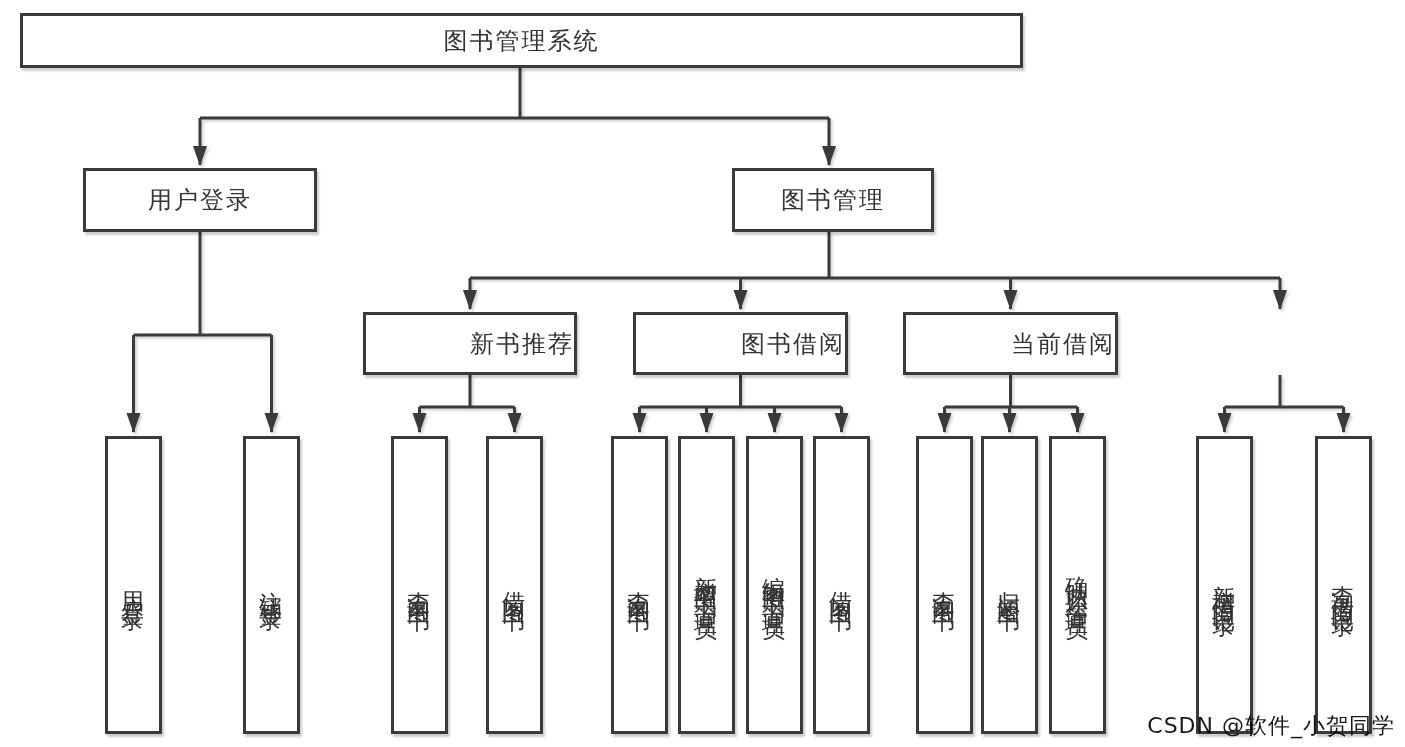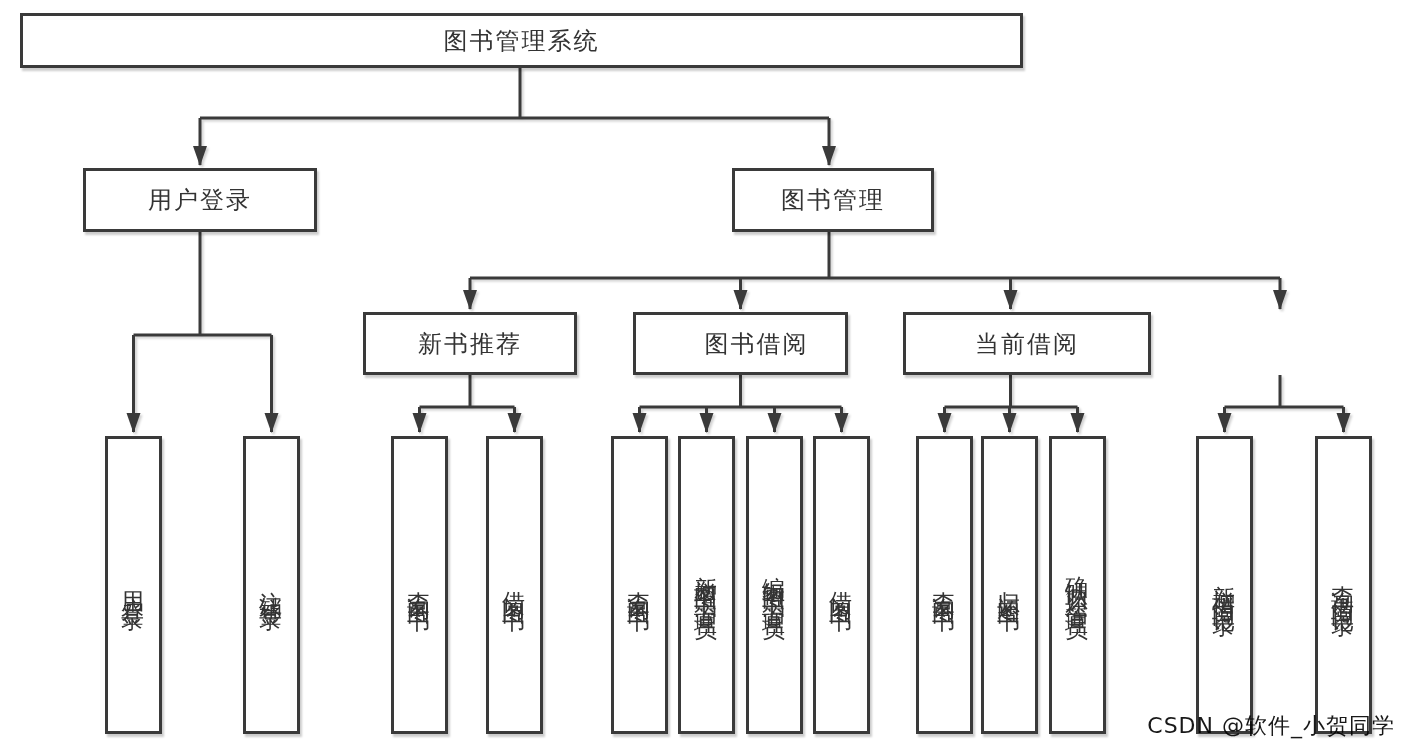--- a/index.html
+++ b/index.html
@@ -11,21 +11,21 @@
   .wires { position:absolute; left:0; top:0; z-index:1;
            filter: drop-shadow(2px 2px 1px rgba(0,0,0,0.18)); }
   .node {
     position:absolute; box-sizing:border-box; background:#ffffff;
     border:3px solid #3a3a3a; display:flex; align-items:center; justify-content:center;
     box-shadow:2px 3px 2px rgba(0,0,0,0.20); z-index:2;
     white-space:nowrap;
   }
   .root { top:13px; height:55px; font-size:24px; letter-spacing:2px; }
   .h2   { top:168px; height:64px; font-size:24px; letter-spacing:2px; }
-  .h3   { top:312px; height:63px; font-size:24px; letter-spacing:2px; }
+  .h3   { top:312px; height:63px; font-size:24px; letter-spacing:2px;justify-content:flex-end; }
   .v {
     top:436px; height:298px; width:57px;
     writing-mode:vertical-rl; text-orientation:mixed;
     font-size:23px; letter-spacing:6px; white-space:normal;
   }
   .watermark {
     position:absolute; top:711px; right:10px; z-index:6;
     font-size:22px; color:#000000; letter-spacing:1px; opacity:0.9;margin-left:29px;
   }
 </style>
@@ -101,21 +101,21 @@
   <div class="node h2" style="left:732px; width:202px;">
     <span>图书管理</span>
   </div>
 
   <div class="node h3" style="left:363px; width:214px;">
     <span>新书推荐</span>
   </div>
   <div class="node h3" style="left:633px; width:215px;padding-left:32px;">
     <span>图书借阅</span>
   </div>
-  <div class="node h3" style="left:903px; width:248px;font-family:Liberation Mono, monospace;">
+  <div class="node h3" style="left:903px; width:215px;font-family:Liberation Mono, monospace;">
     <span>当前借阅</span>
   </div>
 
   <div class="node v" style="left:105px;">
     <span>用户登录</span>
   </div>
   <div class="node v" style="left:243px;">
     <span>注销登录</span>
   </div>
 

